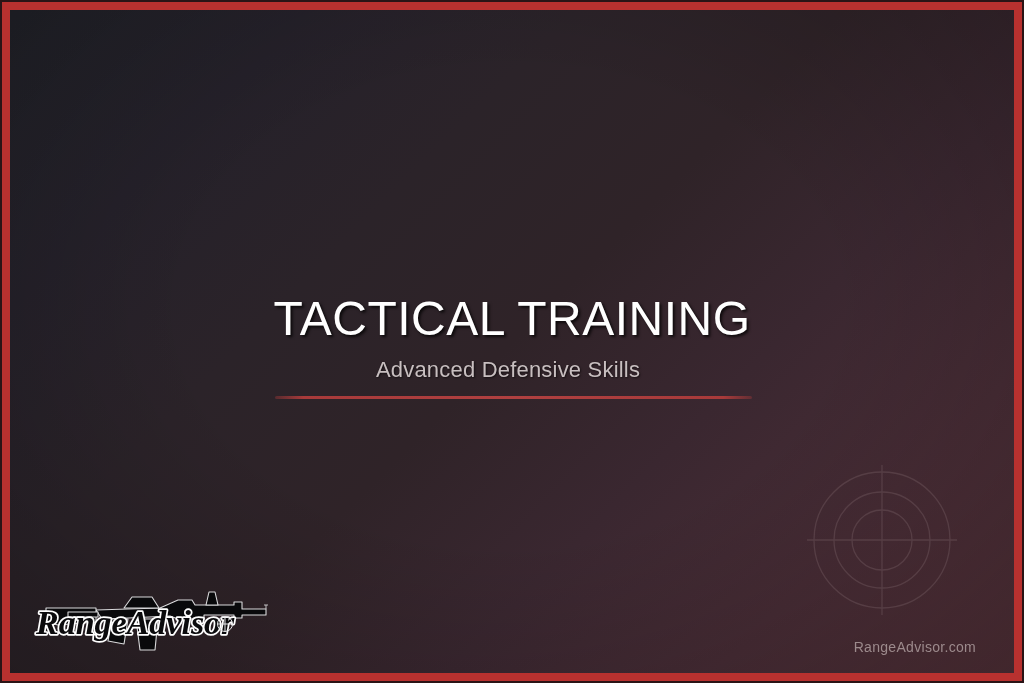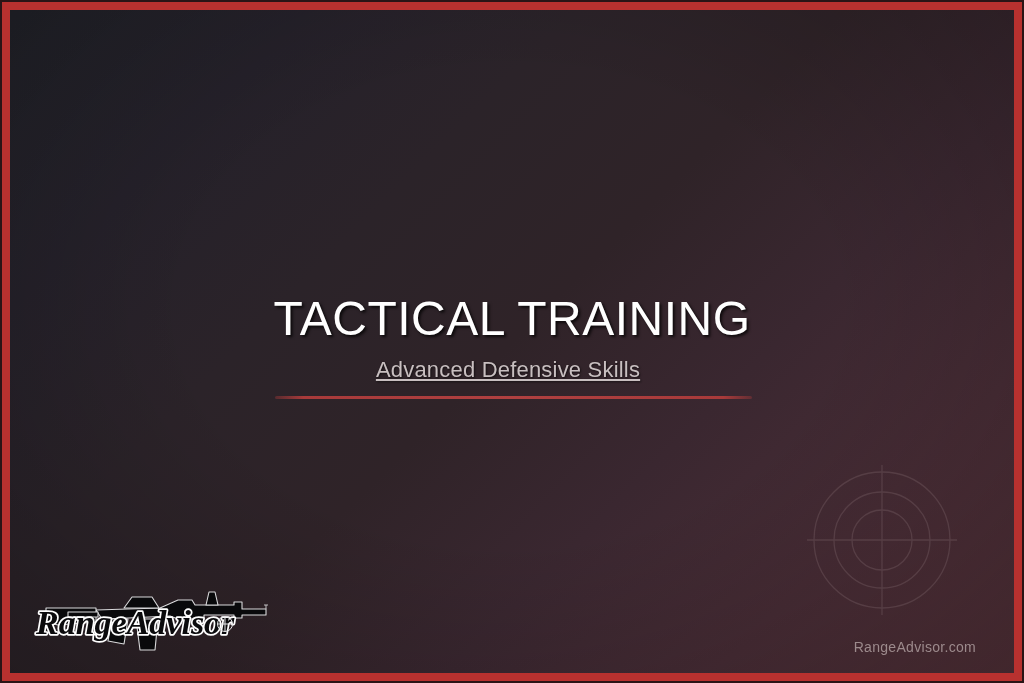--- a/index.html
+++ b/index.html
@@ -99,21 +99,20 @@
     text-shadow: 2px 2px 3px rgba(0,0,0,0.75);
   }
   #slide-subtitle {
     margin: 12px 8px 0 0;
     font-size: 22px;
     font-weight: 400;
     color: #c8bfc0;
     letter-spacing: 0.2px;
     line-height: 1.2;
     text-shadow: 1px 1px 2px rgba(0,0,0,0.55);
-    text-decoration: underline;
   }
   #title-divider {
     position: absolute;
     left: 265px;
     top: 386px;
     width: 477px;
     height: 3px;
     background: linear-gradient(to right,
       rgba(168,58,58,0.35) 0%,
       #a83a3a 6%,

